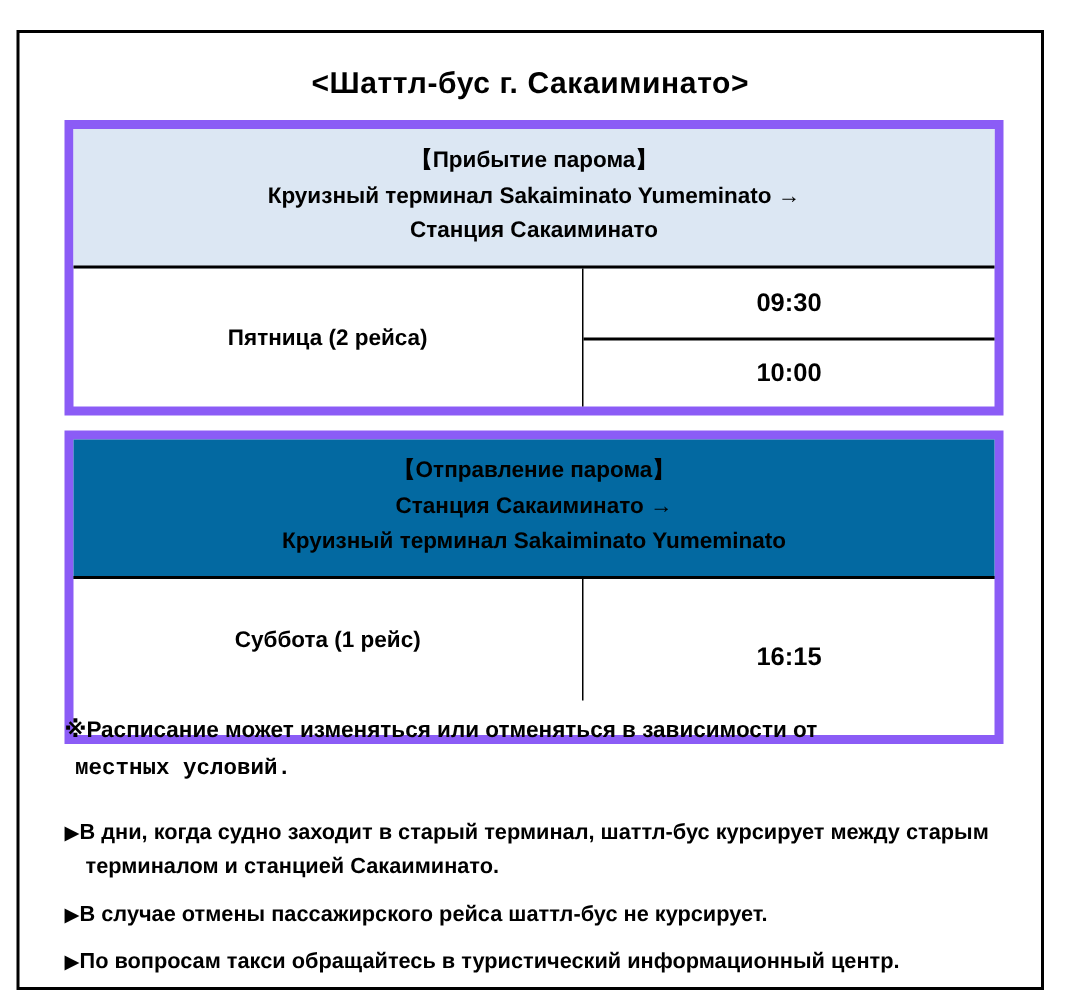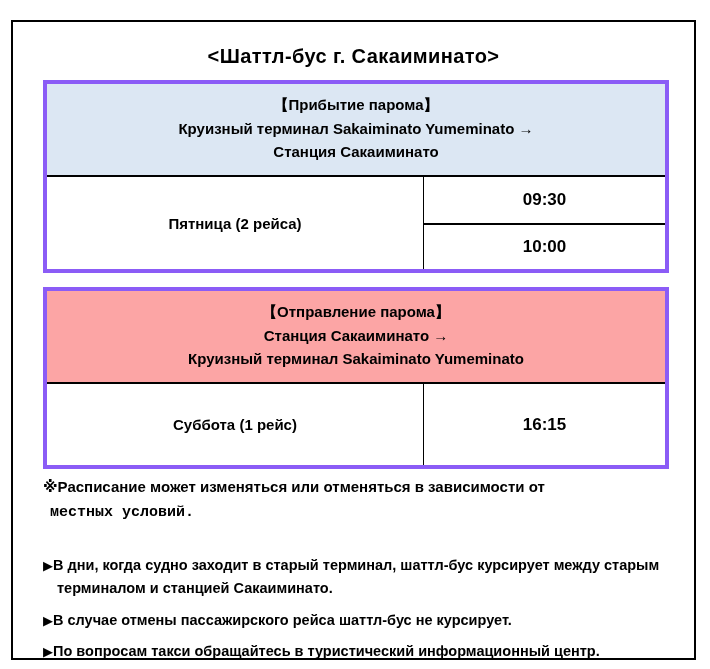--- a/index.html
+++ b/index.html
@@ -36,52 +36,52 @@
     margin-bottom: 0;
     line-height: 1.2;
     color: #000000;
   }
 
   
   .table-block {
     position: absolute;
     left: 30px;
     width: 626px;
-    border: 4px solid #8b5cf6;
+    border: 6px solid #8b5cf6;
     box-sizing: border-box;
     background: #ffffff;
   }
   .table-block.arrival  { top: 58px; }
   .table-block.departure{ top: 265px; }
 
   .block-header {
     box-sizing: border-box;
     width: 100%;
     border-bottom: 2px solid #000000;
     padding: 9px 6px 11px 6px;
     text-align: center;
   }
   .block-header.blue   { background: #dce7f3; }
-  .block-header.cream  { background: #fca5a5; }
+  .block-header.cream  { background: #0369a1; }
 
   .hdr-line {
     font-size: 15px;
     font-weight: bold;
     line-height: 1.58;
     white-space: nowrap;
     color: #000000;
   }
 
   .rows {
     display: flex;
     width: 100%;
     box-sizing: border-box;
   }
   .day-cell {
-    width: 377px;
+    width: 340px;
     box-sizing: border-box;
     border-right: 1px solid #000000;
     display: flex;
     align-items: center;
     justify-content: center;
     font-size: 15px;
     font-weight: bold;
     text-align: center;
     color: #000000;
   }
@@ -102,42 +102,42 @@
   }
   .time-cell + .time-cell {
     border-top: 2px solid #000000;
   }
 
   
   .arrival .day-cell  { height: 92px; }
   .arrival .time-cell { height: 46px; }
   
   .departure .day-cell  { height: 81px; }
-  .departure .time-cell { height: 81px; }
+  .departure .time-cell { height: 104px; }
 
   
   .notes {
     position: absolute;
     left: 30px;
     top: 452px;
     width: 632px;
   }
   .note-asterisk {
     font-size: 15px;
     font-weight: bold;
     line-height: 1.72;
     color: #000000;
   }
   .note-asterisk .note-indent {
     display: block;
     padding-left: 7px;
     font-family: Liberation Mono, monospace;
   }
   .bullets {
-    margin-top: 28px;
+    margin-top: 18px;
   }
   .bullet-item {
     font-size: 14.5px;
     font-weight: bold;
     line-height: 1.62;
     color: #000000;
     margin-bottom: 8px;
     padding-left: 14px;
     text-indent: -14px;
   }

